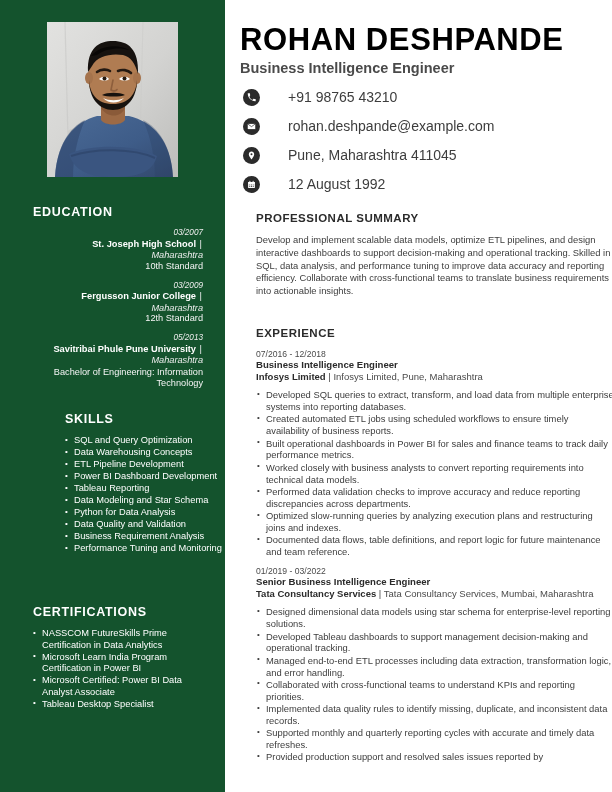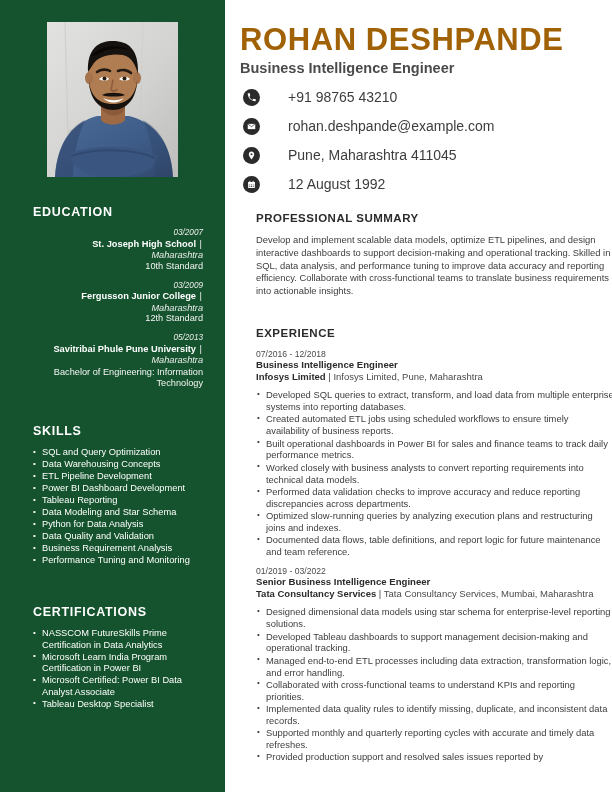--- a/index.html
+++ b/index.html
@@ -131,21 +131,21 @@
     padding: 0;
   }
 
   .name {
     position: absolute;
     left: 15px;
     top: 22px;
     font-size: 31px;
     font-weight: bold;
     letter-spacing: 0.6px;
-    color: #a16207;
+    color: #000000;
     white-space: nowrap;
   }
   .jobtitle {
     position: absolute;
     left: 15px;
     top: 60px;
     font-size: 14.5px;
     font-weight: bold;
     color: #4a4a4a;
   }
@@ -326,21 +326,21 @@
             <div class="edu-deg">12th Standard</div>
           </div>
           <div class="edu-item">
             <div class="edu-date">05/2013</div>
             <div class="edu-school"><span>Savitribai Phule Pune University</span><span class="edu-sep">  | </span><span class="edu-loc">Maharashtra</span></div>
             <div class="edu-deg">Bachelor of Engineering: Information Technology</div>
           </div>
         </div>
     </div>
 
-    <div class="side-block" style="top:424px;">
+    <div class="side-block" style="top:412px;margin-left:32px;">
       <div class="side-h">SKILLS</div>
       <ul class="side-list" id="skills-list">
           <li>SQL and Query Optimization</li>
           <li>Data Warehousing Concepts</li>
           <li>ETL Pipeline Development</li>
           <li>Power BI Dashboard Development</li>
           <li>Tableau Reporting</li>
           <li>Data Modeling and Star Schema</li>
           <li>Python for Data Analysis</li>
           <li>Data Quality and Validation</li>

